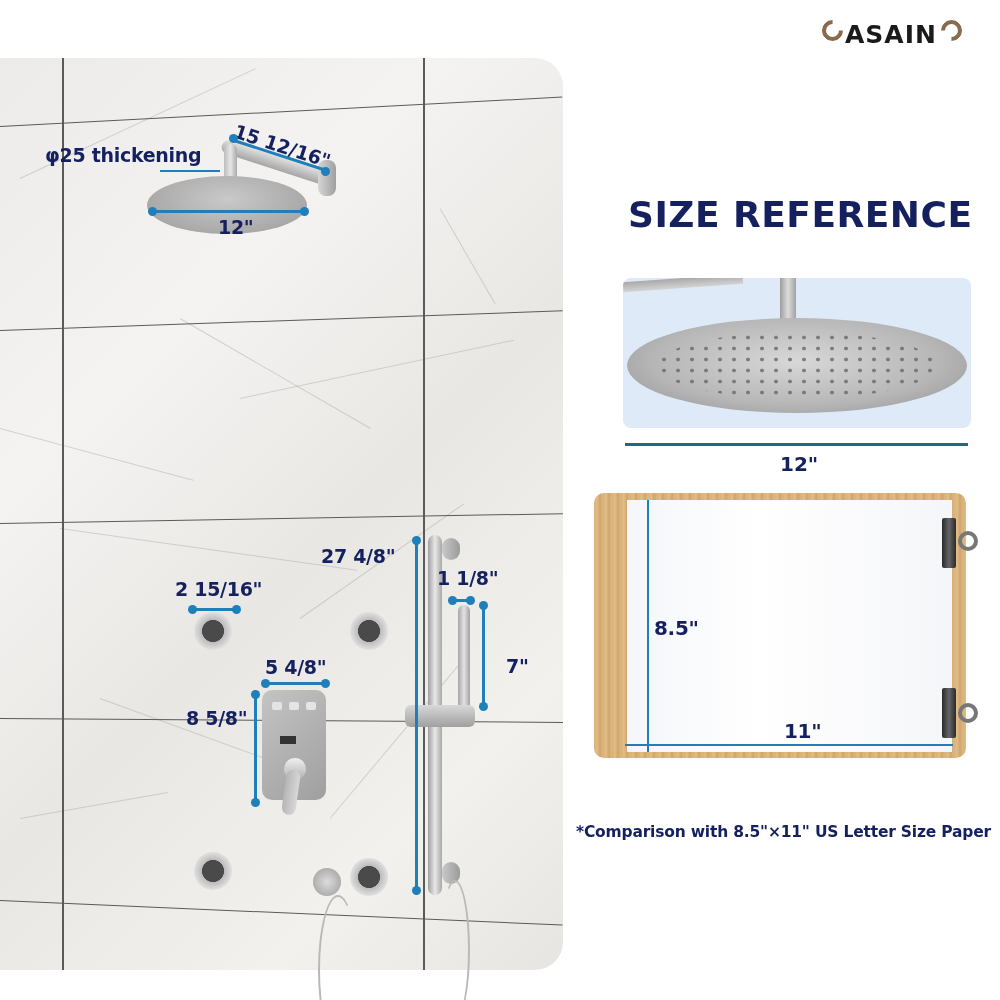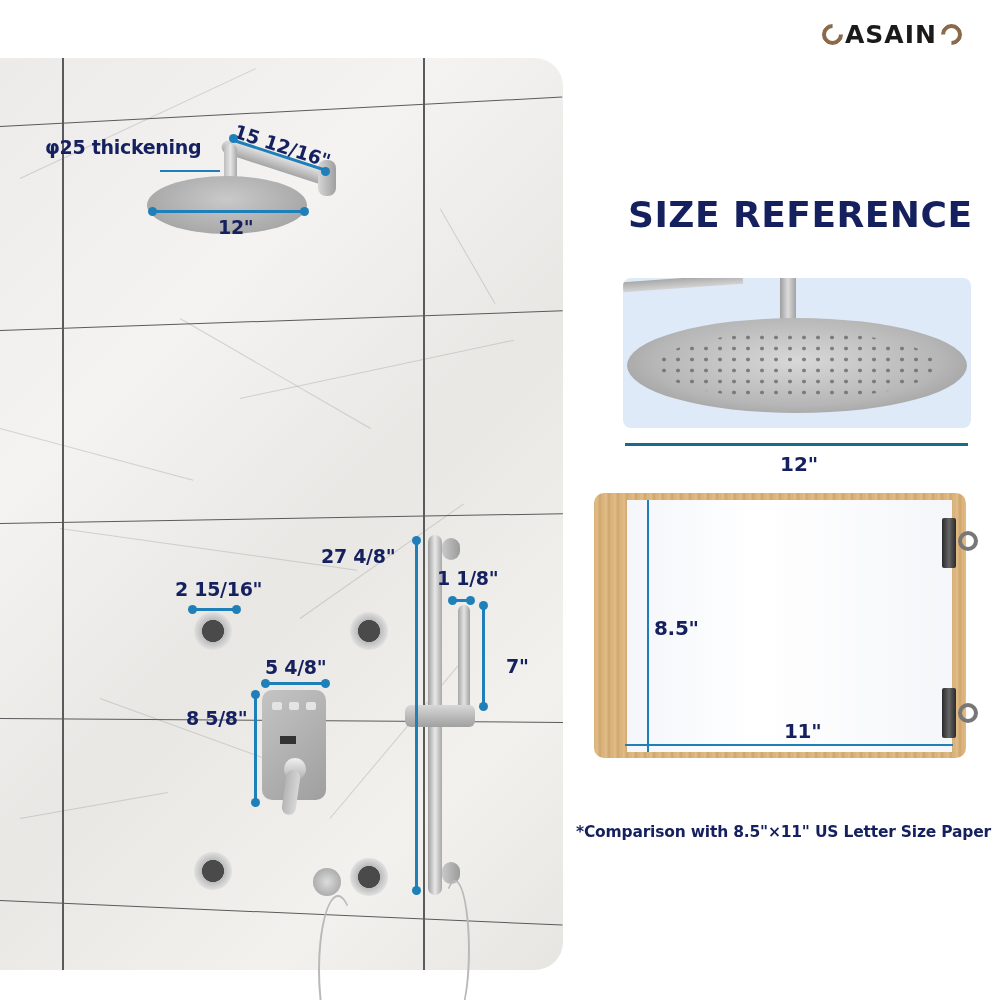--- a/index.html
+++ b/index.html
@@ -2,21 +2,21 @@
 <html><head>
 <meta charset="utf-8">
 <style>
   * { box-sizing: border-box; margin: 0; padding: 0; }
   html, body { width: 1000px; height: 1000px; background: #ffffff; overflow: hidden; }
   body { position: relative; font-family: "DejaVu Sans", "Liberation Sans", sans-serif; }
 
   .abs { position: absolute; }
 
   
-  .brand { left: 822px; top: 20px; font-size: 25px; font-weight: bold; letter-spacing: 1px; color: #1a1a1a; display: flex; align-items: center; }
+  .brand { left: 822px; top: 20px; font-size: 25px; font-weight: bold; letter-spacing: 1px; color: #1a1a1a; display: flex; align-items: flex-start; }
   .brand .ring { display: inline-block; width: 21px; height: 21px; border: 4px solid #8a6a4a; border-radius: 50%; border-right-color: transparent; transform: rotate(-45deg); }
   .brand .ring.r2 { transform: rotate(135deg); margin-left: 2px; }
   .brand .mid { padding: 0 2px; }
 
   
   .panel { left: 0; top: 58px; width: 563px; height: 912px; border-radius: 0 28px 28px 0; overflow: hidden;
            background: linear-gradient(135deg, #ecebe9 0%, #f4f3f1 30%, #e8e7e4 55%, #f2f1ee 80%, #e6e5e2 100%); }
   .vein { position: absolute; background: rgba(150,150,150,0.35); height: 1.2px; transform-origin: left center; }
   .seam { position: absolute; background: #5a5a5a; }
 
@@ -98,21 +98,21 @@
   <div class="seam" style="left:0;top:465px;width:563px;height:1.2px;transform:rotate(-1deg);transform-origin:left;"></div>
   <div class="seam" style="left:0;top:660px;width:563px;height:1.2px;transform:rotate(0.4deg);transform-origin:left;"></div>
   <div class="seam" style="left:0;top:842px;width:563px;height:1.2px;transform:rotate(2.5deg);transform-origin:left;"></div>
 </div>
 
 <div class="arm"></div>
 <div class="flange"></div>
 <div class="arm-down"></div>
 <div class="showerhead"></div>
 
-<div class="lbl" style="left:45px;top:136px;">φ25 thickening</div>
+<div class="lbl" style="left:45px;top:144px;">φ25 thickening</div>
 <div class="dim" style="left:160px;top:170px;width:60px;height:2px;"></div>
 <div class="lbl" style="left:238px;top:120px;transform:rotate(18deg);transform-origin:left top;">15 12/16"</div>
 <div class="dim" style="left:234px;top:139px;width:98px;height:3px;transform:rotate(18deg);transform-origin:left center;"></div>
 <div class="dot" style="left:229px;top:134px;"></div>
 <div class="dot" style="left:321px;top:167px;"></div>
 <div class="dim" style="left:152px;top:210px;width:152px;height:3px;"></div>
 <div class="dot" style="left:148px;top:207px;"></div>
 <div class="dot" style="left:300px;top:207px;"></div>
 <div class="lbl" style="left:218px;top:216px;">12"</div>
 

